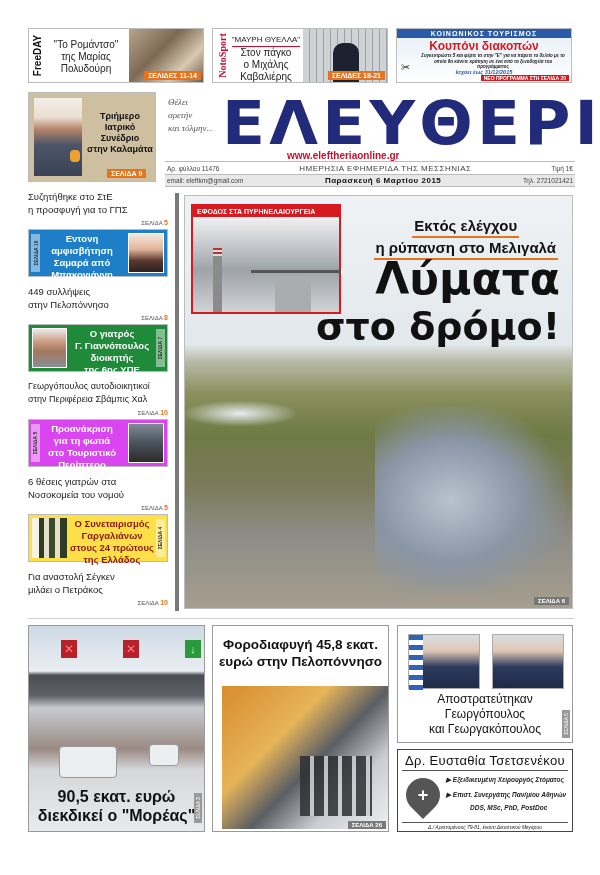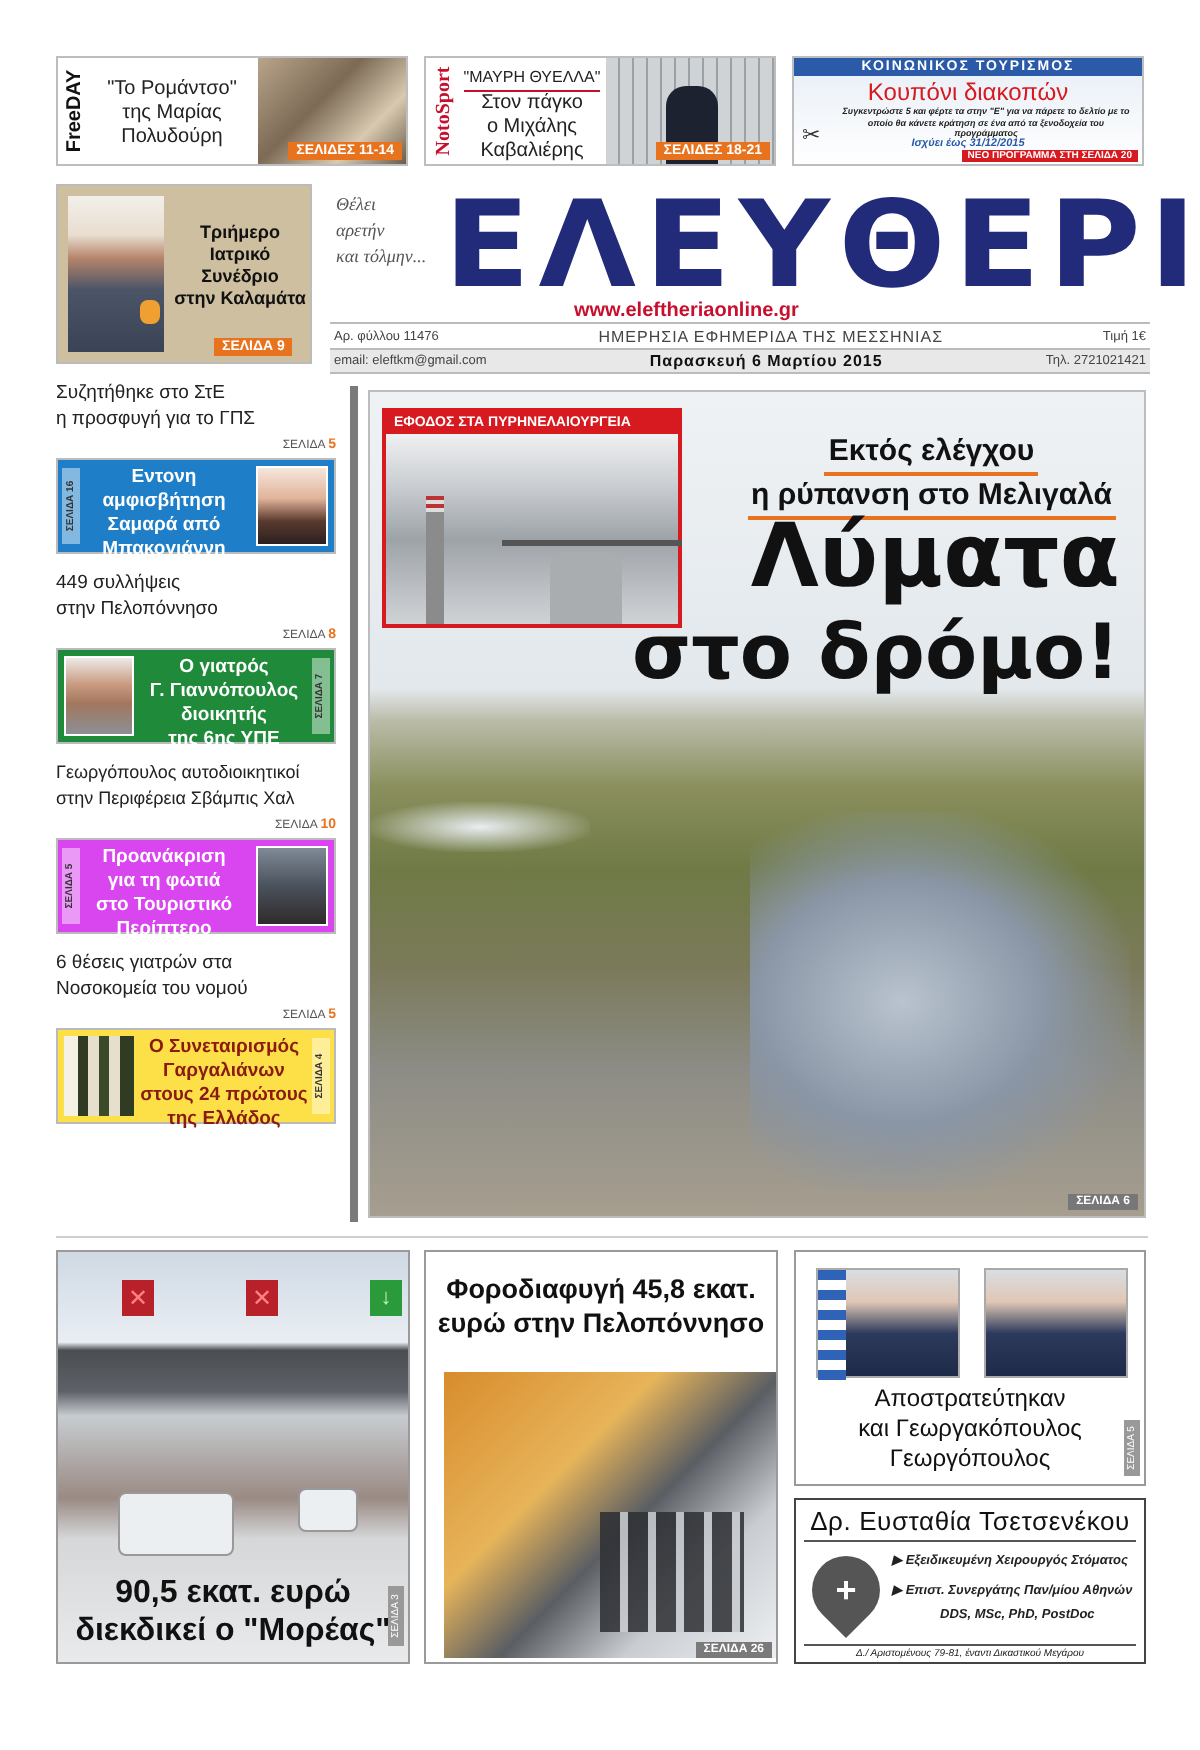--- a/index.html
+++ b/index.html
@@ -104,21 +104,21 @@
     <div>Καβαλιέρης</div>
   </div>
   <div class="abs photo-fence" style="left:90px; top:0; width:86px; height:55px;">
     <div class="abs" style="left:30px; top:14px; width:26px; height:41px; background:#1d2230; border-radius:10px 10px 0 0;"></div>
   </div>
   <div class="page-tag" style="right:2px; bottom:2px;">ΣΕΛΙΔΕΣ 18-21</div>
 </div>
 
 <div class="promo" style="left:396px; width:176px; background:linear-gradient(180deg,#e7eef7,#ffffff);">
   <div class="abs" style="left:0; right:0; top:0; height:9px; background:#2a5aa8; color:#fff; font-size:7px; font-weight:bold; text-align:center; letter-spacing:1px; line-height:9px;">ΚΟΙΝΩΝΙΚΟΣ ΤΟΥΡΙΣΜΟΣ</div>
-  <div class="abs" style="left:0; right:0; top:10px; text-align:center; color:#d71920; font-weight:normal; font-size:12px;">Κουπόνι διακοπών</div>
+  <div class="abs" style="left:0; right:0; top:10px; text-align:center; color:#d71920; font-weight:bold; font-size:12px;">Κουπόνι διακοπών</div>
   <div class="abs" style="left:22px; right:4px; top:24px; text-align:center; font-size:4.5px; line-height:5.5px; font-style:italic; font-weight:bold; color:#222;">Συγκεντρώστε 5 και φέρτε τα στην "Ε" για να πάρετε το δελτίο με το οποίο θα κάνετε κράτηση σε ένα από τα ξενοδοχεία του προγράμματος</div>
   <div class="abs" style="left:4px; top:32px; font-size:11px; color:#333;">✂</div>
   <div class="abs" style="left:0; right:0; top:40px; text-align:center; color:#2a5aa8; font-size:5.5px; font-weight:bold; font-style:italic;">Ισχύει έως 31/12/2015</div>
   <div class="abs" style="right:2px; bottom:1px; background:#d71920; color:#fff; font-size:5px; padding:0 3px; font-weight:bold;">ΝΕΟ ΠΡΟΓΡΑΜΜΑ ΣΤΗ ΣΕΛΙΔΑ 20</div>
 </div>
 
 <div class="abs" style="left:28px; top:92px; width:128px; height:90px; background:#cdbf9f; border:1px solid #bbb;padding-left:28px;">
   <div class="abs" style="left:5px; top:5px; width:48px; height:78px; background:linear-gradient(180deg,#f2f0ea 0%,#e9ddd0 25%,#b5846a 40%,#4c5568 60%,#3a4256 100%);">
     <div class="abs" style="left:36px; top:52px; width:10px; height:12px; background:#f0a030; border-radius:4px;"></div>
   </div>
@@ -229,20 +229,27 @@
       <div>Ο Συνεταιρισμός</div>
       <div>Γαργαλιάνων</div>
       <div>στους 24 πρώτους</div>
       <div>της Ελλάδος</div>
     </div>
     <div class="vnum" style="right:2px; top:4px; bottom:4px;">
         <span>ΣΕΛΙΔΑ 4</span>
       </div>
   </div>
 
+  <div style="height:36px; margin-top:8px;">
+    <div class="lc-text">
+      <div>Για αναστολή Σέγκεν</div>
+      <div>μιλάει ο Πετράκος</div>
+    </div>
+    <div class="lc-page"><span>ΣΕΛΙΔΑ</span> <b>10</b></div>
+  </div>
 </div>
 <div class="vrule"></div>
 
 <div class="main-story">
   <div class="water2"></div>
   <div class="water"></div>
   <div class="inset">
     <div class="hdr">ΕΦΟΔΟΣ ΣΤΑ ΠΥΡΗΝΕΛΑΙΟΥΡΓΕΙΑ</div>
     <div class="chimney"></div>
     <div class="gantry"></div>
@@ -286,22 +293,22 @@
   <div class="page-tag" style="right:2px; bottom:2px; background:#7a7a7a; font-size:6px;">ΣΕΛΙΔΑ 26</div>
 </div>
 
 <div class="bbox" style="left:397px; width:176px; height:118px;">
   <div class="police-photo" style="left:10px;">
     <div class="flag"></div>
   </div>
   <div class="police-photo" style="left:94px;"></div>
   <div class="police-cap">
     <div>Αποστρατεύτηκαν</div>
+    <div>Γεωργόπουλος</div>
     <div>και Γεωργακόπουλος</div>
-    <div>Γεωργόπουλος</div>
   </div>
   <div class="vside" style="bottom:4px; height:28px;">
       <span>ΣΕΛΙΔΑ 5</span>
     </div>
 </div>
 
 <div class="bbox" style="left:397px; top:749px; width:176px; height:83px; border:1px solid #444;">
   <div class="doc-name">Δρ. Ευσταθία Τσετσενέκου</div>
   <div class="doc-logo">
       <div class="cross">+</div>

